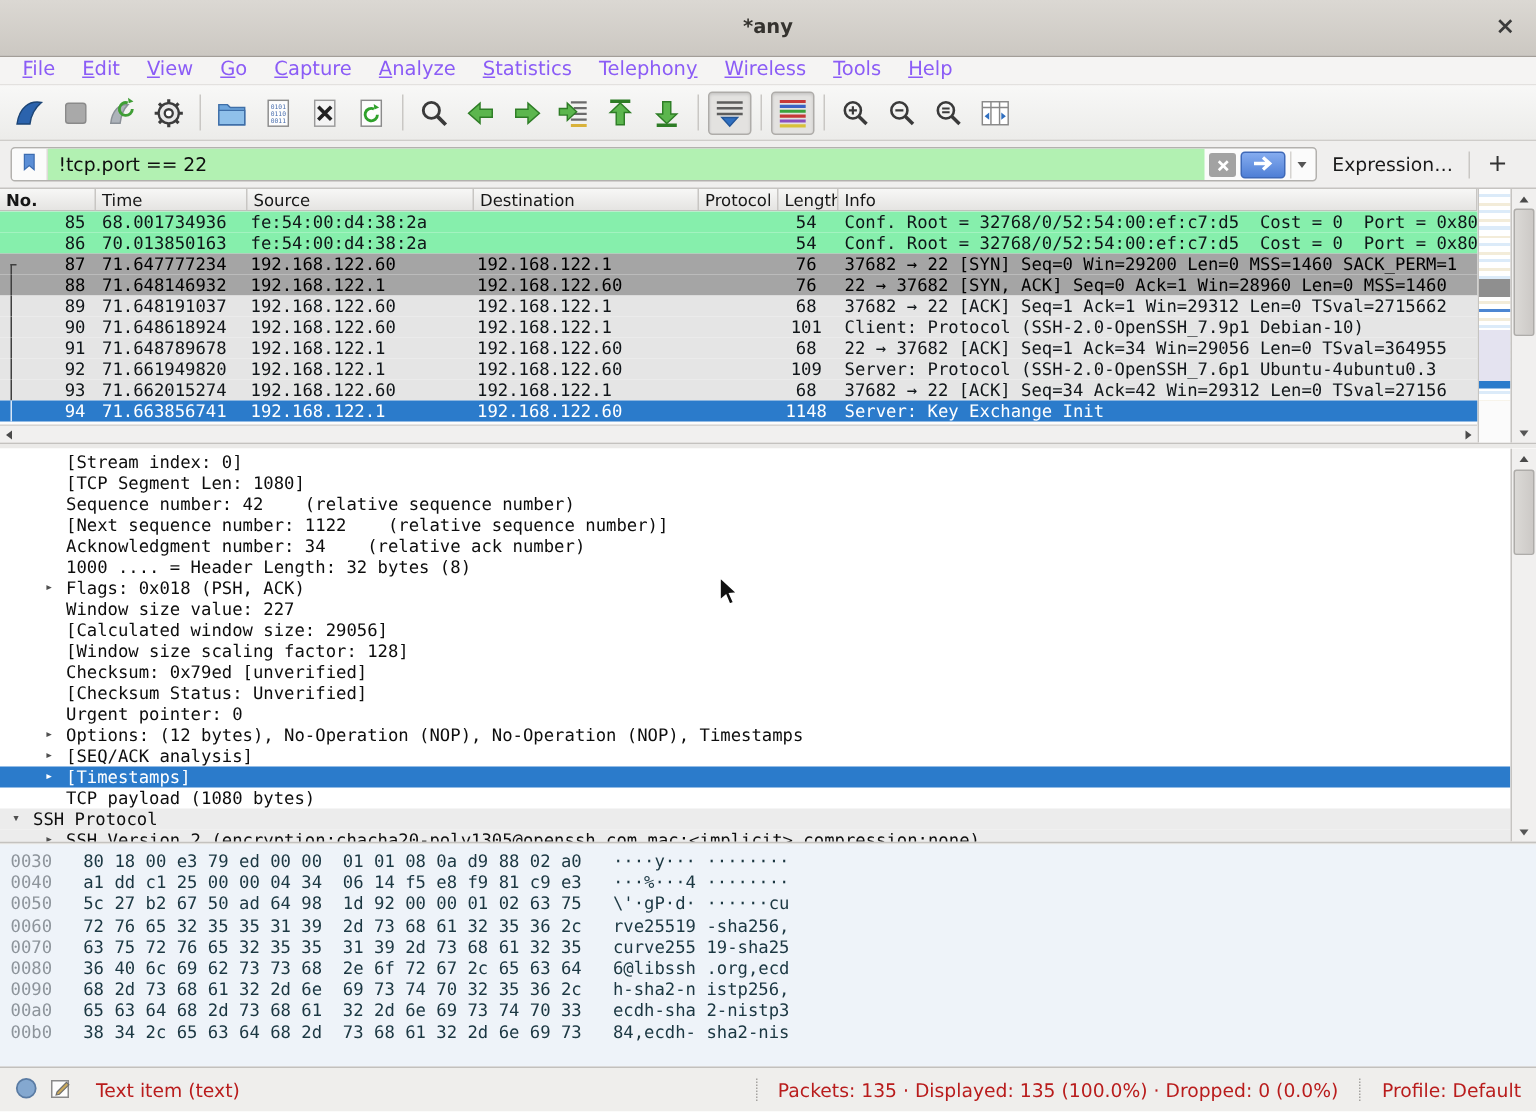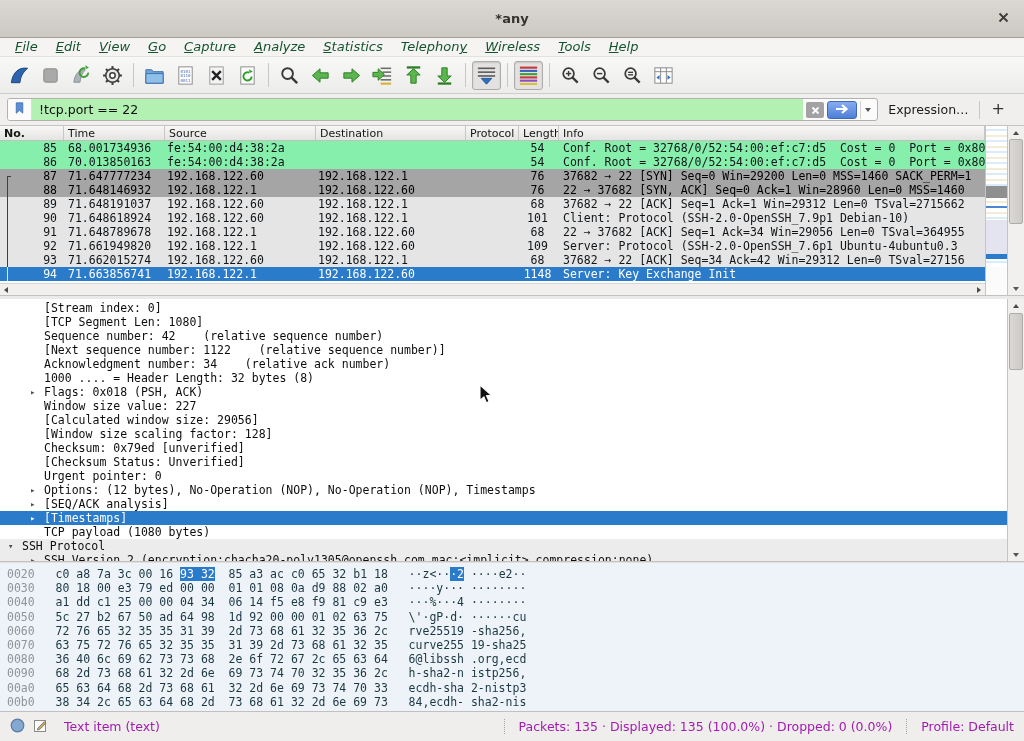--- a/index.html
+++ b/index.html
@@ -6,21 +6,21 @@
   html,body { width:1024px; height:741px; overflow:hidden; }
   body { font-family:"DejaVu Sans", sans-serif; background:#ffffff; position:relative; }
 
   
   .titlebar { height:38px; background:linear-gradient(#dbd8d3,#ccc8c2); border-bottom:1px solid #a39e98; position:relative; display:flex; align-items:center; justify-content:center; }
   .title-text { font-size:13px; font-weight:bold; color:#35332f; }
   .win-close { position:absolute; right:10px; top:0; height:100%; display:flex; align-items:center; padding:0 4px; }
 
   
   .menubar { height:19px; background:#f5f4f3; display:flex; align-items:flex-end; padding-left:6px; border-bottom:1px solid #e3e1df; }
-  .menu-item { padding:1px 9px; font-size:13px; color:#14532d; line-height:17px;font-style:italic; }
+  .menu-item { padding:1px 9px; font-size:13px; color:#8b5cf6; line-height:17px; }
 
   
   .toolbar { height:37px; background:linear-gradient(#f8f8f7,#ececea); border-bottom:1px solid #cfcdca; display:flex; align-items:center; padding-left:4px; }
   .tb-btn { width:29px; height:29px; display:flex; align-items:center; justify-content:center; border:1px solid transparent; border-radius:3px; margin:0 1px; }
   .tb-btn svg { width:23px; height:23px; }
   .tb-btn.pressed { background:#e3e2e0; border-color:#aeaca9; box-shadow:inset 0 1px 2px rgba(0,0,0,.13); }
   .tb-sep { width:1px; height:24px; background:#c9c7c4; margin:0 5px; }
 
   
   .filterbar { height:32px; background:#f0efee; border-bottom:1px solid #c6c4c1; display:flex; align-items:center; padding:0 7px; }
@@ -98,21 +98,21 @@
   .dline.selected .tri { color:#fff; }
   .dline.shaded { background:#ececec; }
 
   
   .hexpane { height:148px; background:#eef3f9; font:11.5px "DejaVu Sans Mono",monospace; padding:4px 0 0 7px; overflow:hidden; }
   .hrow { height:14.2px; line-height:14px; white-space:pre; color:#1b3742; }
   .hoff { color:#8d949b; }
   .hhl { background:#2b7bcb; color:#fff; }
 
   
-  .statusbar { height:30px; background:#efeeec; border-top:1px solid #c2c0bd; display:flex; align-items:center; font-size:12.5px; color:#a21caf; padding:0 10px; }
+  .statusbar { height:30px; background:#efeeec; border-top:1px solid #c2c0bd; display:flex; align-items:center; font-size:12.5px; color:#b91c1c; padding:0 10px; }
   .sb-icons { display:flex; align-items:center; gap:8px; margin-right:16px; }
   .sb-right { margin-left:auto; display:flex; align-items:center;text-align:right; }
   .sb-packets { border-left:1px dotted #a5a3a0; padding:0 14px; }
   .sb-profile { border-left:1px dotted #a5a3a0; padding-left:14px; }
 
   
   .cursor { position:absolute; left:479px; top:384px; z-index:99; pointer-events:none; }
 </style>
 </head>
 <body>
@@ -483,21 +483,20 @@
     <div class="sbv-thumb dt-thumb"></div>
     <div class="sbv-down">
         <span class="tri-down-s"></span>
       </div>
   </div>
 </div>
 
 <div class="splitter2"></div>
 
 <div class="hexpane">
-    <div class="hrow"><span class="hoff">0020</span>   <span>c0 a8 7a 3c 00 16 </span><span class="hhl">93 32</span><span>  85 a3 ac c0 65 32 b1 18</span>   <span>··z&lt;··</span><span class="hhl">·2</span><span> ····e2··</span></div>
     <div class="hrow"><span class="hoff">0030</span>   <span>80 18 00 e3 79 ed 00 00  01 01 08 0a d9 88 02 a0</span>   <span>····y··· ········</span></div>
     <div class="hrow"><span class="hoff">0040</span>   <span>a1 dd c1 25 00 00 04 34  06 14 f5 e8 f9 81 c9 e3</span>   <span>···%···4 ········</span></div>
     <div class="hrow"><span class="hoff">0050</span>   <span>5c 27 b2 67 50 ad 64 98  1d 92 00 00 01 02 63 75</span>   <span>\'·gP·d· ······cu</span></div>
     <div class="hrow"><span class="hoff">0060</span>   <span>72 76 65 32 35 35 31 39  2d 73 68 61 32 35 36 2c</span>   <span>rve25519 -sha256,</span></div>
     <div class="hrow"><span class="hoff">0070</span>   <span>63 75 72 76 65 32 35 35  31 39 2d 73 68 61 32 35</span>   <span>curve255 19-sha25</span></div>
     <div class="hrow"><span class="hoff">0080</span>   <span>36 40 6c 69 62 73 73 68  2e 6f 72 67 2c 65 63 64</span>   <span>6@libssh .org,ecd</span></div>
     <div class="hrow"><span class="hoff">0090</span>   <span>68 2d 73 68 61 32 2d 6e  69 73 74 70 32 35 36 2c</span>   <span>h-sha2-n istp256,</span></div>
     <div class="hrow"><span class="hoff">00a0</span>   <span>65 63 64 68 2d 73 68 61  32 2d 6e 69 73 74 70 33</span>   <span>ecdh-sha 2-nistp3</span></div>
     <div class="hrow"><span class="hoff">00b0</span>   <span>38 34 2c 65 63 64 68 2d  73 68 61 32 2d 6e 69 73</span>   <span>84,ecdh- sha2-nis</span></div>
   </div>

